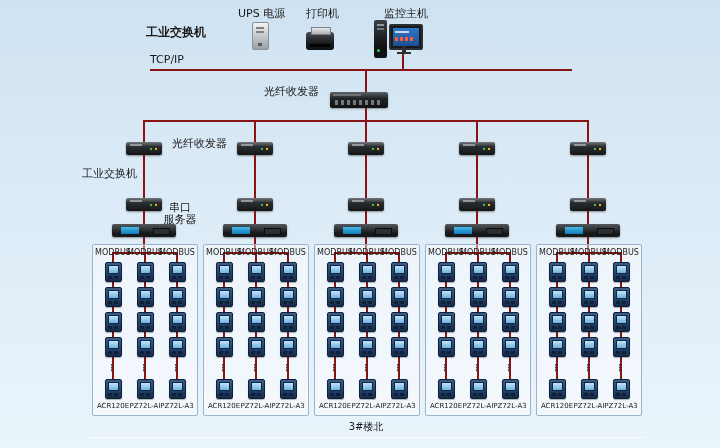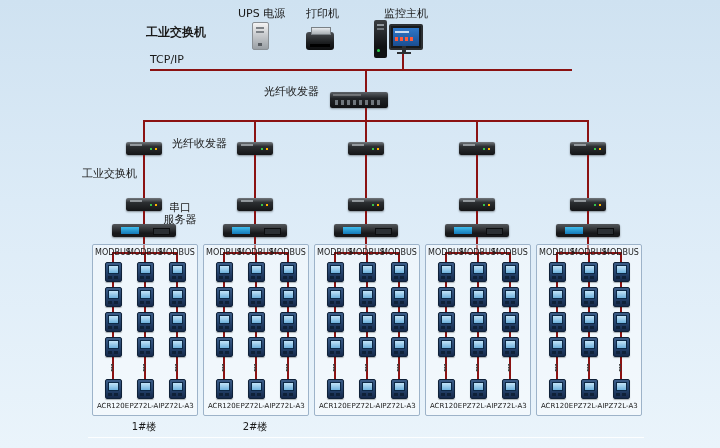--- a/index.html
+++ b/index.html
@@ -158,21 +158,20 @@
               <div class="meter"></div>
               <div class="meter"></div>
               <div class="meter"></div>
               <div class="meter"></div>
               <div class="dots">⋮</div>
               <div class="meter"></div>
             </div>
         <div class="model-label">PZ72L-A3</div>
       </div>
     </div>
-    <div class="building-label">1#楼</div>
   </div>
 
   <div class="group" style="left: 203px;">
     <div class="vwire" style="left:51px;top:0;height:22px"></div>
     <div class="transceiver" style="left:34px;top:22px"></div>
     <div class="vwire" style="left:51px;top:35px;height:43px"></div>
     <div class="transceiver" style="left:34px;top:78px"></div>
     <div class="vwire" style="left:51px;top:91px;height:13px"></div>
     <div class="serial-server" style="left:20px;top:104px"></div>
     <div class="vwire" style="left:51px;top:117px;height:15px"></div>
@@ -211,21 +210,20 @@
               <div class="meter"></div>
               <div class="meter"></div>
               <div class="meter"></div>
               <div class="meter"></div>
               <div class="dots">⋮</div>
               <div class="meter"></div>
             </div>
         <div class="model-label">PZ72L-A3</div>
       </div>
     </div>
-    <div class="building-label">2#楼</div>
   </div>
 
   <div class="group" style="left: 314px;">
     <div class="vwire" style="left:51px;top:0;height:22px"></div>
     <div class="transceiver" style="left:34px;top:22px"></div>
     <div class="vwire" style="left:51px;top:35px;height:43px"></div>
     <div class="transceiver" style="left:34px;top:78px"></div>
     <div class="vwire" style="left:51px;top:91px;height:13px"></div>
     <div class="serial-server" style="left:20px;top:104px"></div>
     <div class="vwire" style="left:51px;top:117px;height:15px"></div>
@@ -264,20 +262,21 @@
               <div class="meter"></div>
               <div class="meter"></div>
               <div class="meter"></div>
               <div class="meter"></div>
               <div class="dots">⋮</div>
               <div class="meter"></div>
             </div>
         <div class="model-label">PZ72L-A3</div>
       </div>
     </div>
+    <div class="building-label">3#楼北</div>
   </div>
 
   <div class="group" style="left: 425px;">
     <div class="vwire" style="left:51px;top:0;height:22px"></div>
     <div class="transceiver" style="left:34px;top:22px"></div>
     <div class="vwire" style="left:51px;top:35px;height:43px"></div>
     <div class="transceiver" style="left:34px;top:78px"></div>
     <div class="vwire" style="left:51px;top:91px;height:13px"></div>
     <div class="serial-server" style="left:20px;top:104px"></div>
     <div class="vwire" style="left:51px;top:117px;height:15px"></div>

